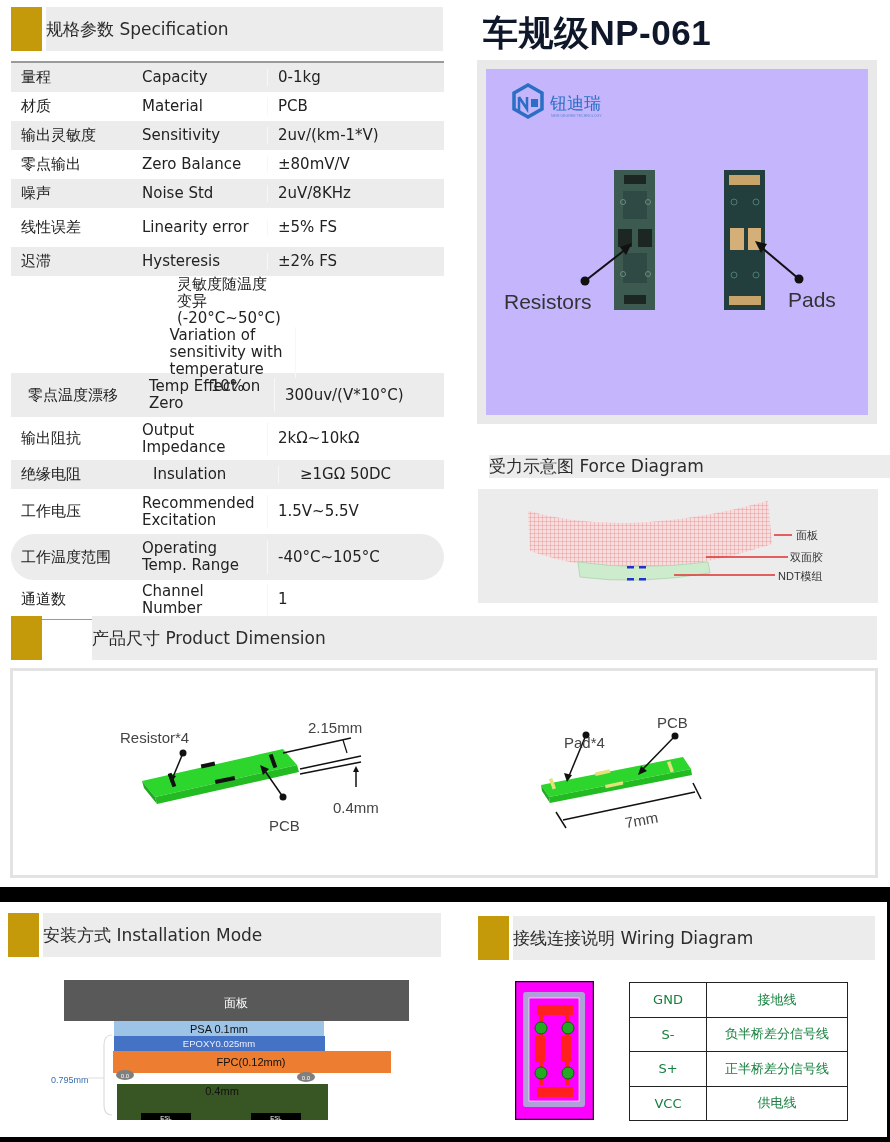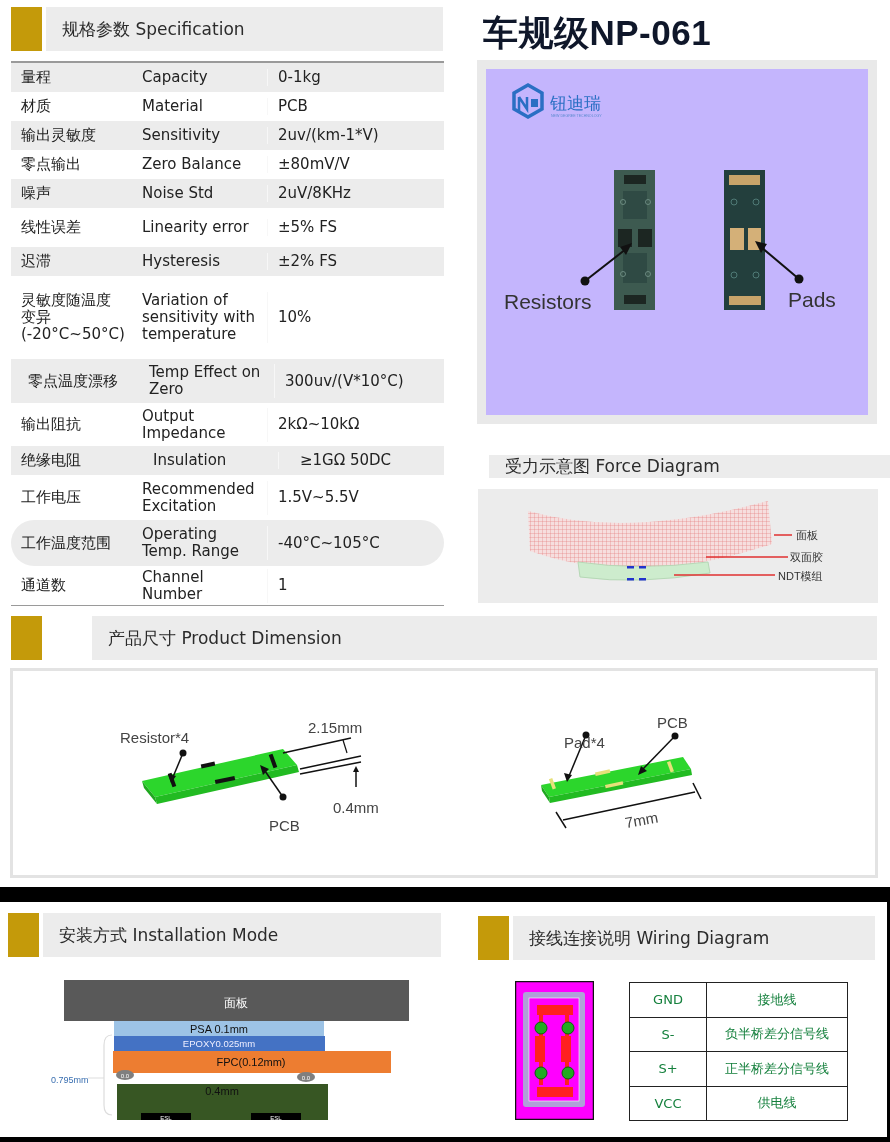--- a/index.html
+++ b/index.html
@@ -1,21 +1,21 @@
 <!DOCTYPE html>
 <html><head>
 <meta charset="utf-8">
 <style>
   * { box-sizing: border-box; margin: 0; padding: 0; }
   html, body { width: 890px; height: 1142px; background: #ffffff; overflow: hidden; }
   body { font-family: "DejaVu Sans", "Liberation Sans", sans-serif; color: #222; position: relative; }
 
   .sec-header { position: absolute; height: 44px; display: flex; align-items: stretch; }
   .sec-header .bar { width: 31px; background: #c49a0a; flex: none; }
-  .sec-header .label { flex: 1; margin-left: 4px; background: #ececec; display: flex; align-items: center; padding-left: 16px; font-size: 17px; color: #2b2b2b; }
+  .sec-header .label { flex: 1; margin-left: 4px; background: #ececec; display: flex; align-items: center; padding-left: 0; font-size: 17px; color: #2b2b2b; }
 
   
   #spec-table { position: absolute; left: 11px; top: 61px; width: 433px; border-top: 2px solid #9a9a9a; border-bottom: 1px solid #9a9a9a; font-size: 15px; }
   .spec-row { display: flex; align-items: center; }
   .spec-row:nth-child(odd) { background: #ececec; }
   .spec-row > div { padding: 0 10px; line-height: 17px; }
   .c-cn { width: 121px; }
   .c-en { width: 136px; padding-left: 10px !important; padding-right: 2px !important; border-right: 1px solid #f7f7f7; }
   .c-val { flex: 1; }
 
@@ -75,21 +75,21 @@
     <div class="spec-row" style="height: 39px;">
       <div class="c-cn">线性误差</div>
       <div class="c-en">Linearity error</div>
       <div class="c-val">±5% FS</div>
     </div>
     <div class="spec-row" style="height: 29px;">
       <div class="c-cn">迟滞</div>
       <div class="c-en">Hysteresis</div>
       <div class="c-val">±2% FS</div>
     </div>
-    <div class="spec-row" style="height: 83px;">
+    <div class="spec-row" style="height: 97px; flex-direction: column;">
       <div class="c-cn">灵敏度随温度变异(-20°C~50°C)</div>
       <div class="c-en">Variation of sensitivity with temperature</div>
       <div class="c-val">10%</div>
     </div>
     <div class="spec-row" style="height: 44px; padding-left: 7px;">
       <div class="c-cn">零点温度漂移</div>
       <div class="c-en">Temp Effect on Zero</div>
       <div class="c-val">300uv/(V*10°C)</div>
     </div>
     <div class="spec-row" style="height: 43px;">

